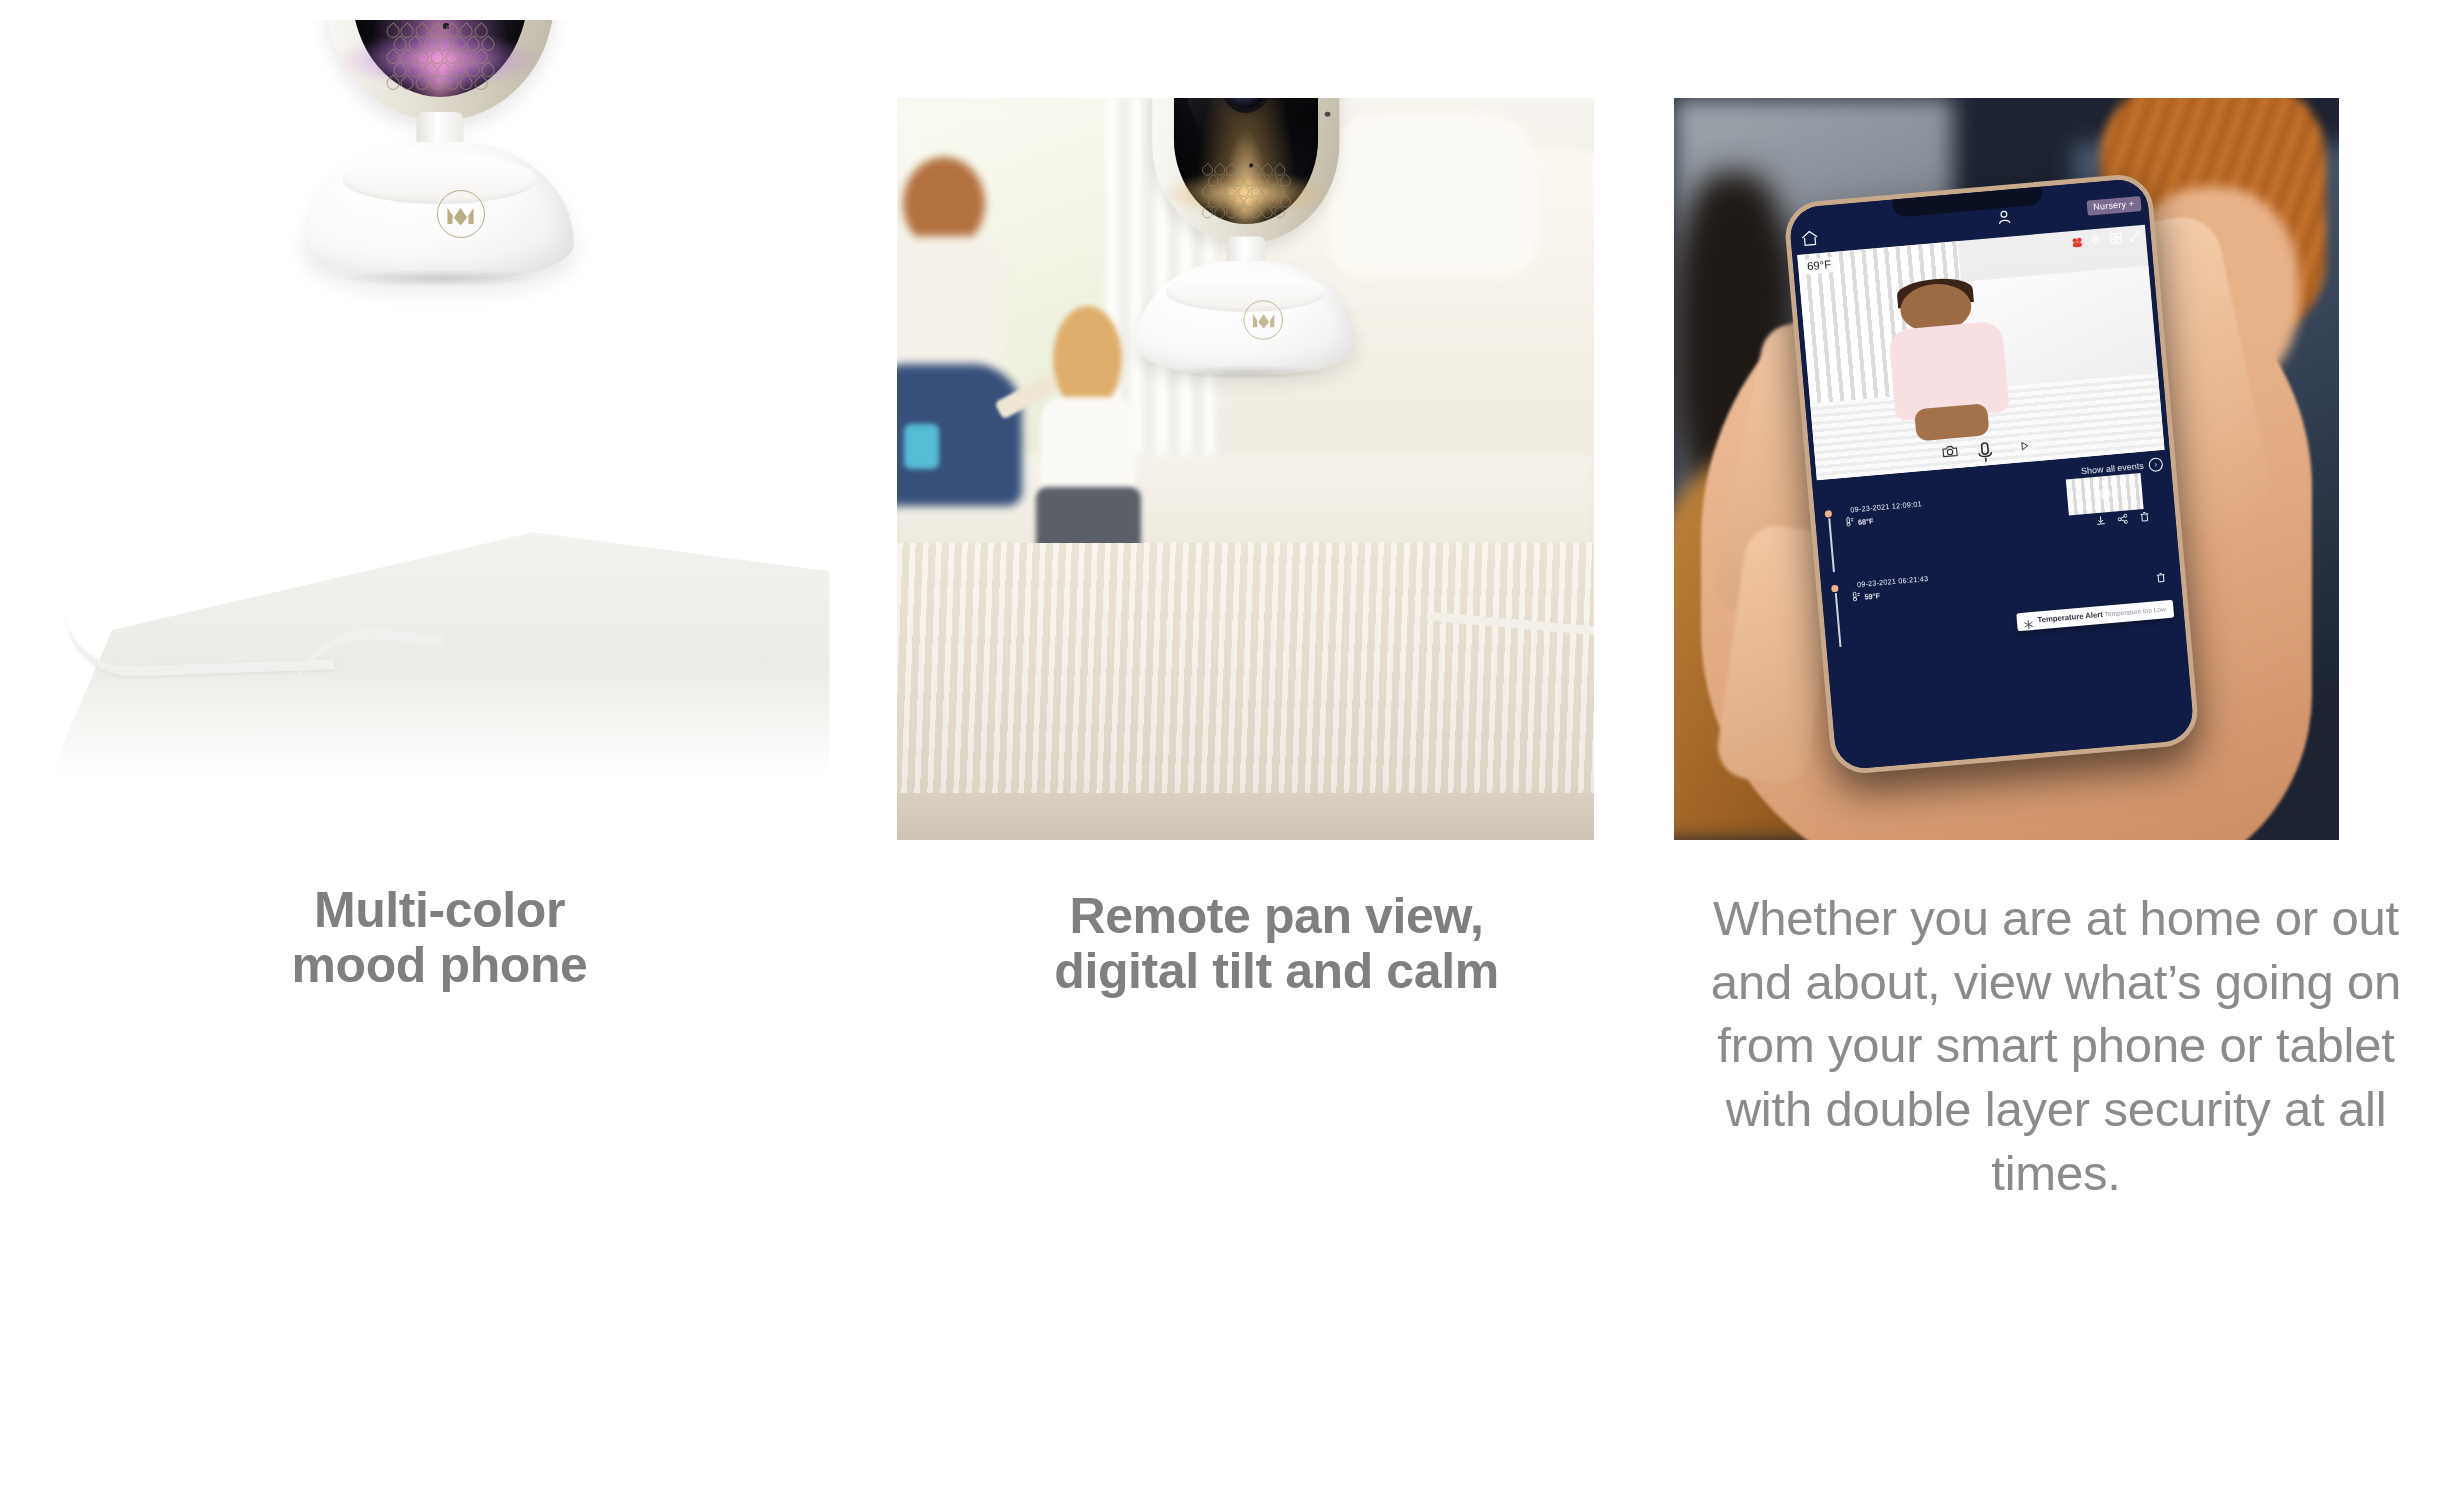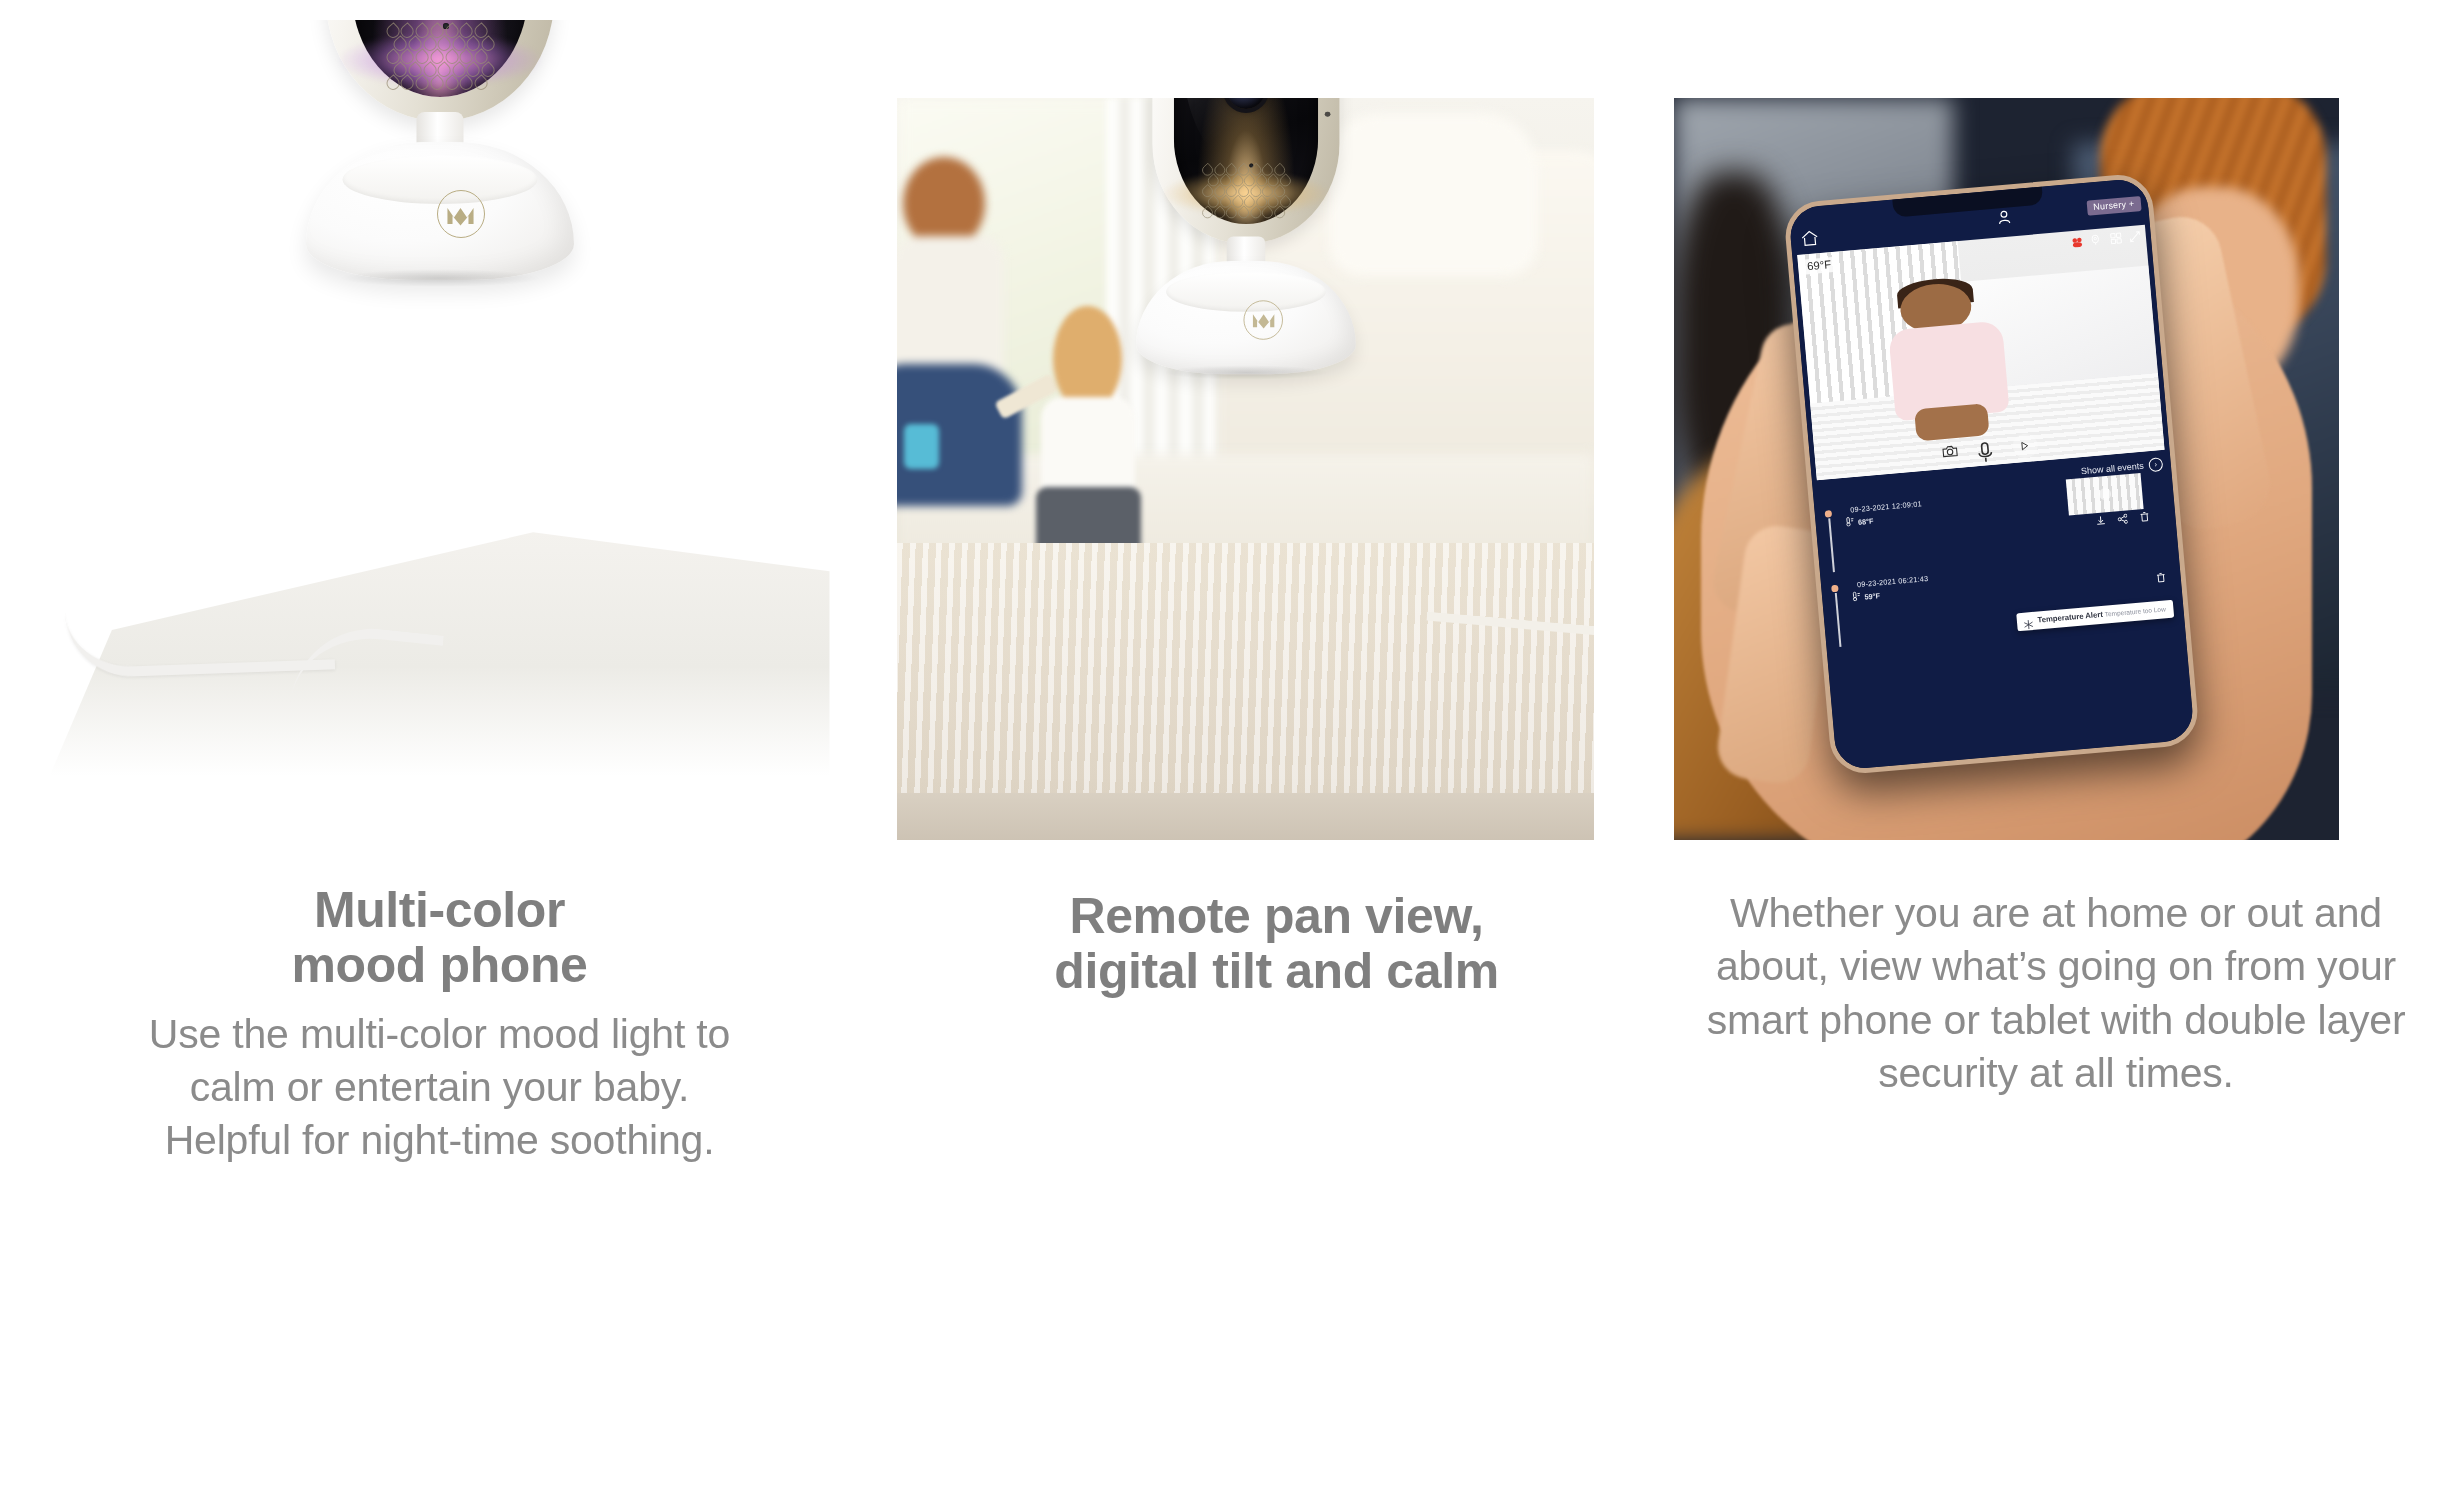--- a/index.html
+++ b/index.html
@@ -297,21 +297,21 @@
     color:#7f7f7f;font-weight:bold;line-height:1.10;margin:0;letter-spacing:-0.4px;
   }
   .t1{font-size:50px;}
   .t2{font-size:50px;}
   .t3{font-size:50px;}
   .feature-body{
     color:#8b8b8b;font-weight:400;line-height:1.30;margin:14.6px 0 0;letter-spacing:-0.2px;
   }
   .b1{font-size:41px;}
   .b2{font-size:41px;}
-  .b3{font-size:41px;}
+  .b3{font-size:49px;}
 </style>
 </head>
 <body>
 
 <div class="page">
   <div class="columns">
 
     <div class="col col-1">
       <div class="media media-1">
         <div class="studio-floor"></div>
@@ -375,21 +375,20 @@
             </div>
           </div>
         </div>
       </div>
 
       <div class="caption cap-1">
         <h2 class="feature-title t1">
           <span>Multi-color</span><br>
           <span>mood phone</span>
         </h2>
-        <p class="feature-body b1">Use the multi-color mood light to calm or entertain your baby. Helpful for night-time soothing.</p>
       </div>
     </div>
 
     <div class="col col-2">
       <div class="media media-2">
         <div class="room">
           <div class="room-wall"></div>
           <div class="room-window"></div>
           <div class="room-curtain"></div>
           <div class="room-sofa"></div>

